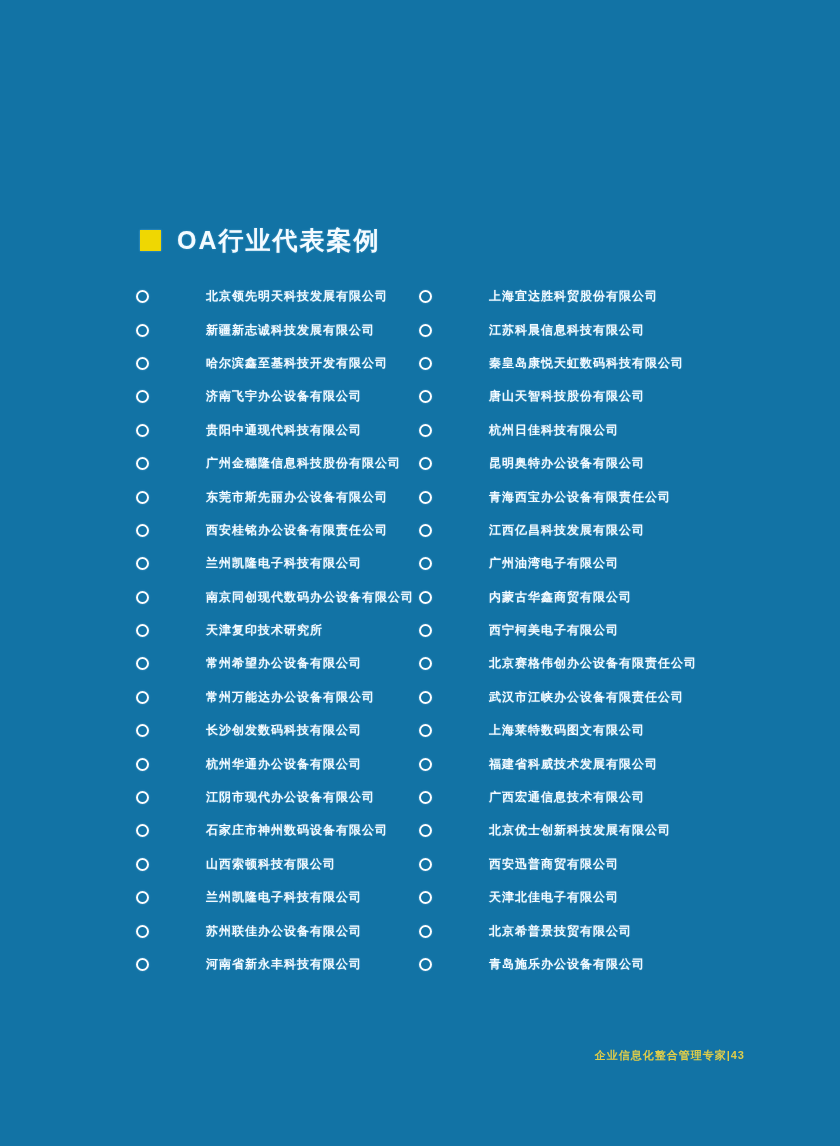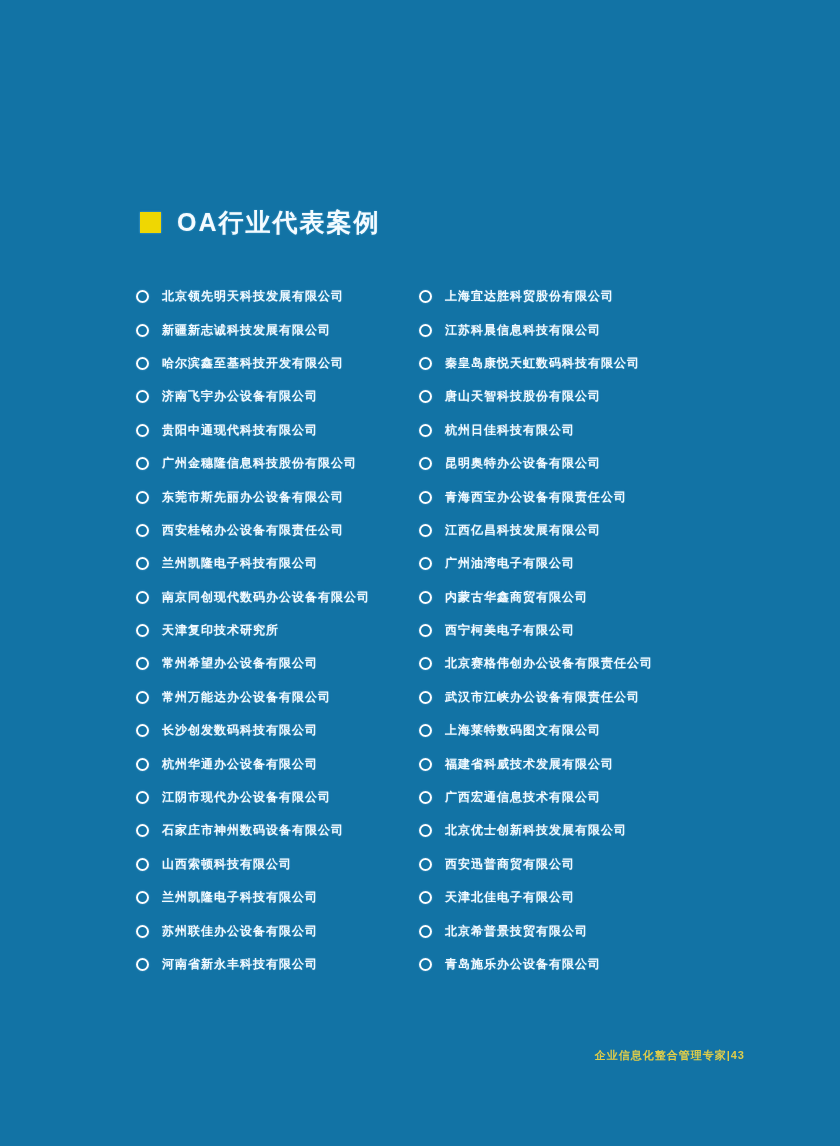--- a/index.html
+++ b/index.html
@@ -6,21 +6,21 @@
   body{font-family:"Liberation Sans","DejaVu Sans",sans-serif;}
   .page{
     position:relative;
     width:840px;height:1146px;
     background:#1273a5;
     overflow:hidden;
   }
   
   .title-row{
     position:absolute;
-    left:140px;top:206px;
+    left:140px;top:224px;
     display:flex;align-items:center;
   }
   .bullet-square{
     width:21px;height:21px;
     background:#efd702;
     box-shadow:0 0 2px rgba(120,200,255,.6);
     margin-right:16px;
     flex:0 0 auto;
   }
   .page-title{
@@ -37,21 +37,21 @@
     top:280px;left:0;right:0;
   }
   .col{
     list-style:none;margin:0;padding:0;
     position:absolute;top:0;
   }
   .col-left{left:136px;width:290px;}
   .col-right{left:419px;width:310px;}
   .item{
     height:33.4px;
-    display:flex;align-items:center;
+    display:flex;align-items:center;gap:44px;
   }
   .ring{
     width:9px;height:9px;
     border:2.5px solid #fdfeff;
     border-radius:50%;
     background:transparent;
     margin-right:13px;
     flex:0 0 auto;
     box-shadow:0 0 2px rgba(140,210,255,.5);
   }

